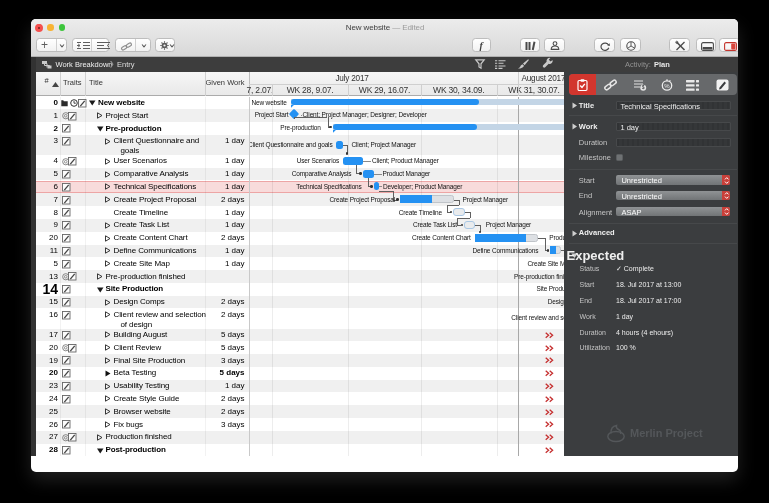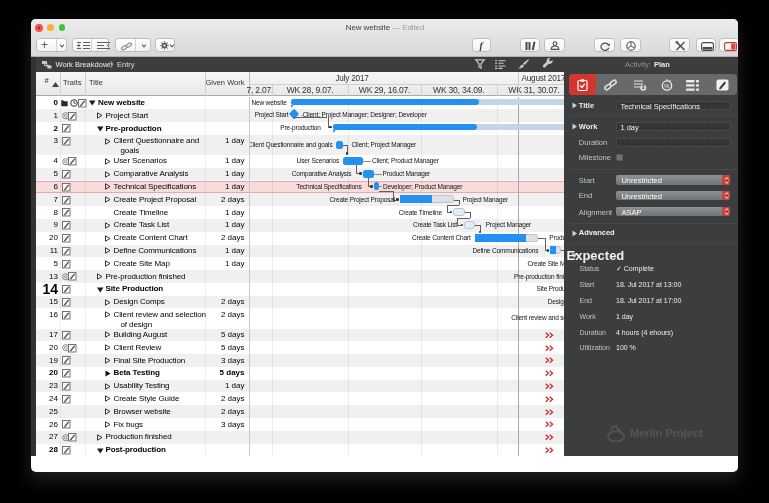--- a/index.html
+++ b/index.html
@@ -423,21 +423,21 @@
 <div style="position:absolute;left:77.5px;top:259.1px;font-size:8px;line-height:10px;letter-spacing:-0.1px;color:#000;white-space:pre">Final Site Production</div>
 <div style="position:absolute;left:169.0px;top:259.1px;width:39.5px;text-align:right;font-size:8px;line-height:10px;color:#000;white-space:pre">3 days</div>
 <div style="position:absolute;left:0.0px;top:271.9px;width:22px;text-align:right;font-size:8px;line-height:10px;color:#000;font-weight:bold;">20</div>
 <svg style="left:25.5px;top:272.6px" width="8.5" height="8.5" viewBox="0 0 8.5 8.5">
           <rect x="0.5" y="0.5" width="7.5" height="7.5" fill="#fcfcfc" stroke="#666" stroke-width="0.9"></rect>
           <path d="M1.8 6.7 L6.2 1.4 L7.2 2.2 L2.8 7.5 z" fill="#444"></path>
         </svg>
 <svg style="left:68.5px;top:273.2px" width="5.5" height="7" viewBox="0 0 5.5 7">
           <path d="M0.5 0.5 L5.5 3.5 L0.5 6.5 z" fill="#111"></path>
         </svg>
-<div style="position:absolute;left:77.5px;top:271.9px;font-size:8px;line-height:10px;letter-spacing:-0.1px;color:#000;font-weight:bold;white-space:pre">Beta Testing</div>
+<div style="position:absolute;left:77.5px;top:271.9px;font-size:8px;line-height:10px;letter-spacing:-0.1px;color:#000;font-weight:normal;white-space:pre">Beta Testing</div>
 <div style="position:absolute;left:169.0px;top:271.9px;width:39.5px;text-align:right;font-size:8px;line-height:10px;color:#000;font-weight:bold;white-space:pre">5 days</div>
 <div style="position:absolute;left:0.0px;top:284.7px;width:22px;text-align:right;font-size:8px;line-height:10px;color:#000;">23</div>
 <svg style="left:25.5px;top:285.4px" width="8.5" height="8.5" viewBox="0 0 8.5 8.5">
           <rect x="0.5" y="0.5" width="7.5" height="7.5" fill="#fcfcfc" stroke="#666" stroke-width="0.9"></rect>
           <path d="M1.8 6.7 L6.2 1.4 L7.2 2.2 L2.8 7.5 z" fill="#444"></path>
         </svg>
 <svg style="left:68.5px;top:286.0px" width="5.5" height="7" viewBox="0 0 5.5 7">
           <path d="M0.5 0.8 L5 3.5 L0.5 6.2 z" fill="none" stroke="#222" stroke-width="0.9"></path>
         </svg>
 <div style="position:absolute;left:77.5px;top:284.7px;font-size:8px;line-height:10px;letter-spacing:-0.1px;color:#000;white-space:pre">Usability Testing</div>

